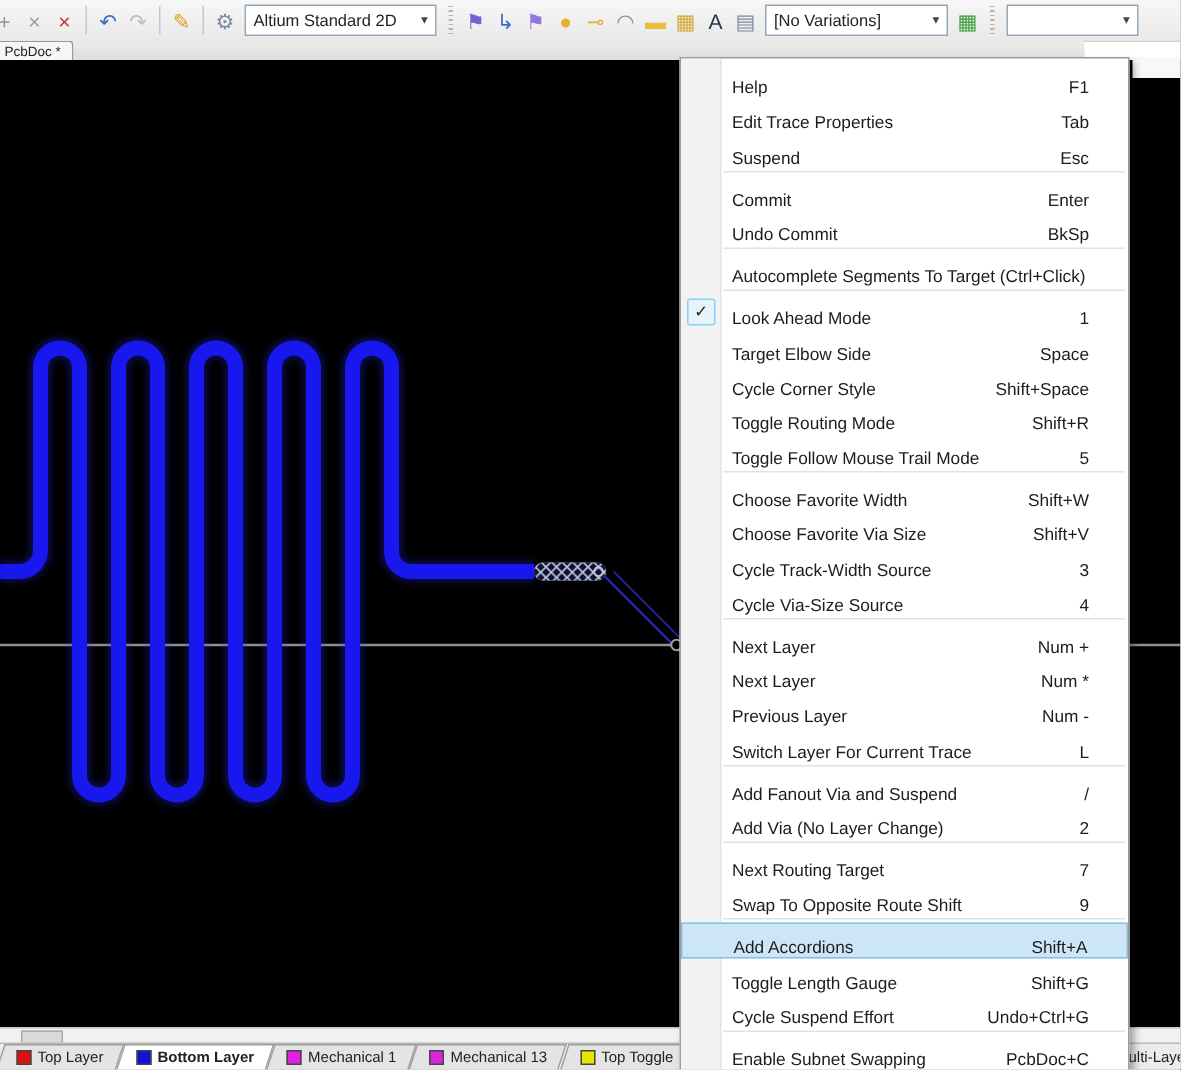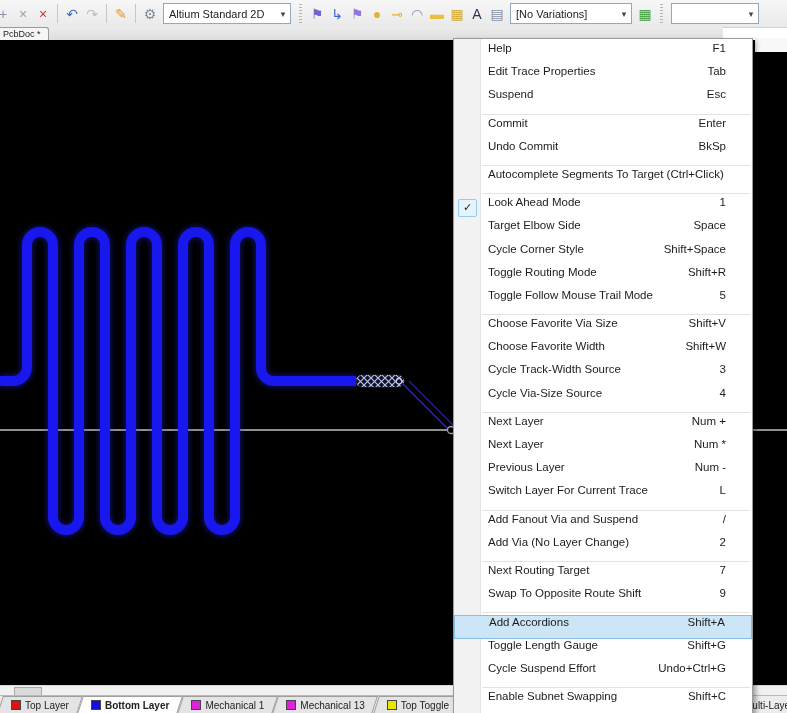--- a/index.html
+++ b/index.html
@@ -40,21 +40,21 @@
   .hatch-end{stroke:#c5cde8;stroke-width:1;fill:none;}
   .lookahead{stroke:#2a2ab8;fill:none;}
   .white-patch{position:absolute;left:755px;top:38px;width:32px;height:14px;background:#f8f8f8;z-index:3;}
 
   
   .menu{position:absolute;left:453px;top:38px;width:300px;height:690px;background:#fff;
         border:1px solid #9b9b9b;box-shadow:3px 3px 5px rgba(0,0,0,.35);z-index:10;
         padding-top:3px;overflow:hidden;box-sizing:border-box;}
   .menu-gutter{position:absolute;left:0;top:0;bottom:0;width:26px;background:#f2f2f2;
                border-right:1px solid #e4e4e4;}
-  .menu-item{position:relative;height:23.2px;display:flex;align-items:flex-start;
+  .menu-item{position:relative;height:23.2px;display:flex;align-items:flex-end;
              padding:0 26px 0 34px;font-size:11.5px;color:#1c1c1c;box-sizing:border-box;}
   .menu-item.highlighted{background:var(--menu-highlight-bg);
              border:1px solid var(--menu-highlight-border);}
   .mi-label{flex:1;white-space:nowrap;}
   .mi-short{white-space:nowrap;text-align:right;}
   .check{position:absolute;left:4px;top:50%;transform:translateY(-50%);width:17px;height:16px;
          background:var(--check-bg);border:1px solid var(--check-border);border-radius:2px;
          display:flex;align-items:center;justify-content:center;font-size:11px;color:#222;}
   .menu-sep{position:relative;height:5px;}
   .menu-sep::after{content:"";position:absolute;left:28px;right:2px;top:2px;border-top:1px solid #e2e2e2;}
@@ -204,26 +204,26 @@
         <div class="menu-item">
           <span class="mi-label">Toggle Routing Mode</span>
           <span class="mi-short">Shift+R</span>
         </div>
         <div class="menu-item">
           <span class="mi-label">Toggle Follow Mouse Trail Mode</span>
           <span class="mi-short">5</span>
         </div>
         <div class="menu-sep"></div>
         <div class="menu-item">
+          <span class="mi-label">Choose Favorite Width</span>
+          <span class="mi-short">Shift+W</span>
+        </div>
+        <div class="menu-item">
           <span class="mi-label">Choose Favorite Via Size</span>
           <span class="mi-short">Shift+V</span>
-        </div>
-        <div class="menu-item">
-          <span class="mi-label">Choose Favorite Width</span>
-          <span class="mi-short">Shift+W</span>
         </div>
         <div class="menu-item">
           <span class="mi-label">Cycle Track-Width Source</span>
           <span class="mi-short">3</span>
         </div>
         <div class="menu-item">
           <span class="mi-label">Cycle Via-Size Source</span>
           <span class="mi-short">4</span>
         </div>
         <div class="menu-sep"></div>
@@ -270,21 +270,21 @@
           <span class="mi-label">Toggle Length Gauge</span>
           <span class="mi-short">Shift+G</span>
         </div>
         <div class="menu-item">
           <span class="mi-label">Cycle Suspend Effort</span>
           <span class="mi-short">Undo+Ctrl+G</span>
         </div>
         <div class="menu-sep"></div>
         <div class="menu-item">
           <span class="mi-label">Enable Subnet Swapping</span>
-          <span class="mi-short">Shift+C</span>
+          <span class="mi-short">PcbDoc+C</span>
         </div>
       </div>
   </div>
 
   <div class="hscroll">
     <div class="hthumb"></div>
   </div>
 
   <div class="layers" id="layer-tabs">
     <span class="lt-overflow">

